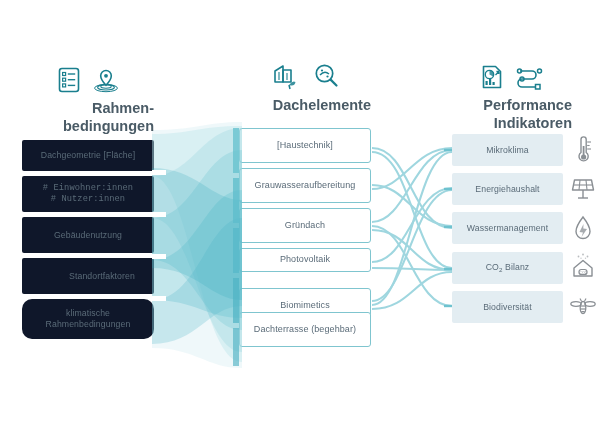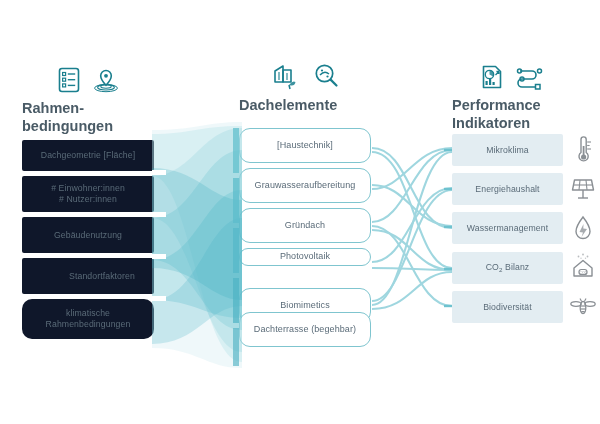--- a/index.html
+++ b/index.html
@@ -12,21 +12,21 @@
 
   
   #flows{position:absolute;left:0;top:0;width:600px;height:424px;z-index:1;}
 
   
   .col{position:absolute;z-index:3;}
   #col-left{left:22px;top:55px;width:132px;}
   #col-mid{left:239px;top:52px;width:132px;}
   #col-right{left:452px;top:52px;width:120px;}
 
-  .col-head{width:100%;text-align:left;}
+  .col-head{width:100%;text-align:right;}
   .col-icons{
     display:flex;justify-content:center;align-items:flex-end;
     gap:9px;height:40px;
   }
   .col-icons svg{display:block;}
   .col-title{
     color:#4a5b66;font-weight:bold;line-height:1.22;
     margin-top:5px;
   }
   #col-left .col-title{font-size:14.5px;}
@@ -40,21 +40,21 @@
     text-align:center;
     color:#5a6b78;
     line-height:1.25;
     letter-spacing:.1px;
   }
   .node.left{
     background:#0f172a;border:none;border-radius:2px;
     font-size:8.7px;width:132px;
   }
   .node.mid{
-    background:#ffffff;border:1.3px solid #7fc5cf;border-radius:11px;
+    background:#ffffff;border:1.3px solid #7fc5cf;border-radius:3px;
     font-size:9px;width:132px;
   }
   .node.right{
     background:#e3edf2;border:none;border-radius:2px;
     font-size:8.7px;width:111px;
   }
   .node .sub{font-size:6.2px;vertical-align:-2px;}
 
   
   .abs{position:absolute;}
@@ -160,21 +160,21 @@
       <div class="col-title">
         <div>Rahmen-</div>
         <div>bedingungen</div>
       </div>
     </div>
   </div>
 
   <div class="node left abs" style="left:22px;top:140px;height:31px;">
     <span>Dachgeometrie [Fläche]</span>
   </div>
-  <div class="node left abs" style="left:22px;top:176px;height:36px;flex-direction:column;">
+  <div class="node left abs" style="left:22px;top:176px;height:36px;flex-direction:column;font-family:Liberation Mono, monospace;">
     <span># Einwohner:innen</span>
     <span># Nutzer:innen</span>
   </div>
   <div class="node left abs" style="left:22px;top:217px;height:36px;">
     <span>Gebäudenutzung</span>
   </div>
   <div class="node left abs" style="left:22px;top:258px;height:36px;padding-left:28px;">
     <span>Standortfaktoren</span>
   </div>
   <div class="node left abs" style="left:22px;top:299px;height:40px;flex-direction:column;border-radius:10px;">
@@ -213,21 +213,21 @@
 
   <div class="node mid abs" style="left:239px;top:128px;height:35px;">
     <span>[Haustechnik]</span>
   </div>
   <div class="node mid abs" style="left:239px;top:168px;height:35px;">
     <span>Grauwasseraufbereitung</span>
   </div>
   <div class="node mid abs" style="left:239px;top:208px;height:35px;">
     <span>Gründach</span>
   </div>
-  <div class="node mid abs" style="left:239px;top:248px;height:18px;">
+  <div class="node mid abs" style="left:239px;top:248px;height:24px;">
     <span>Photovoltaik</span>
   </div>
   <div class="node mid abs" style="left:239px;top:288px;height:35px;">
     <span>Biomimetics</span>
   </div>
   <div class="node mid abs" style="left:239px;top:312px;height:35px;">
     <span>Dachterrasse (begehbar)</span>
   </div>
 
   <div class="col" id="col-right">

